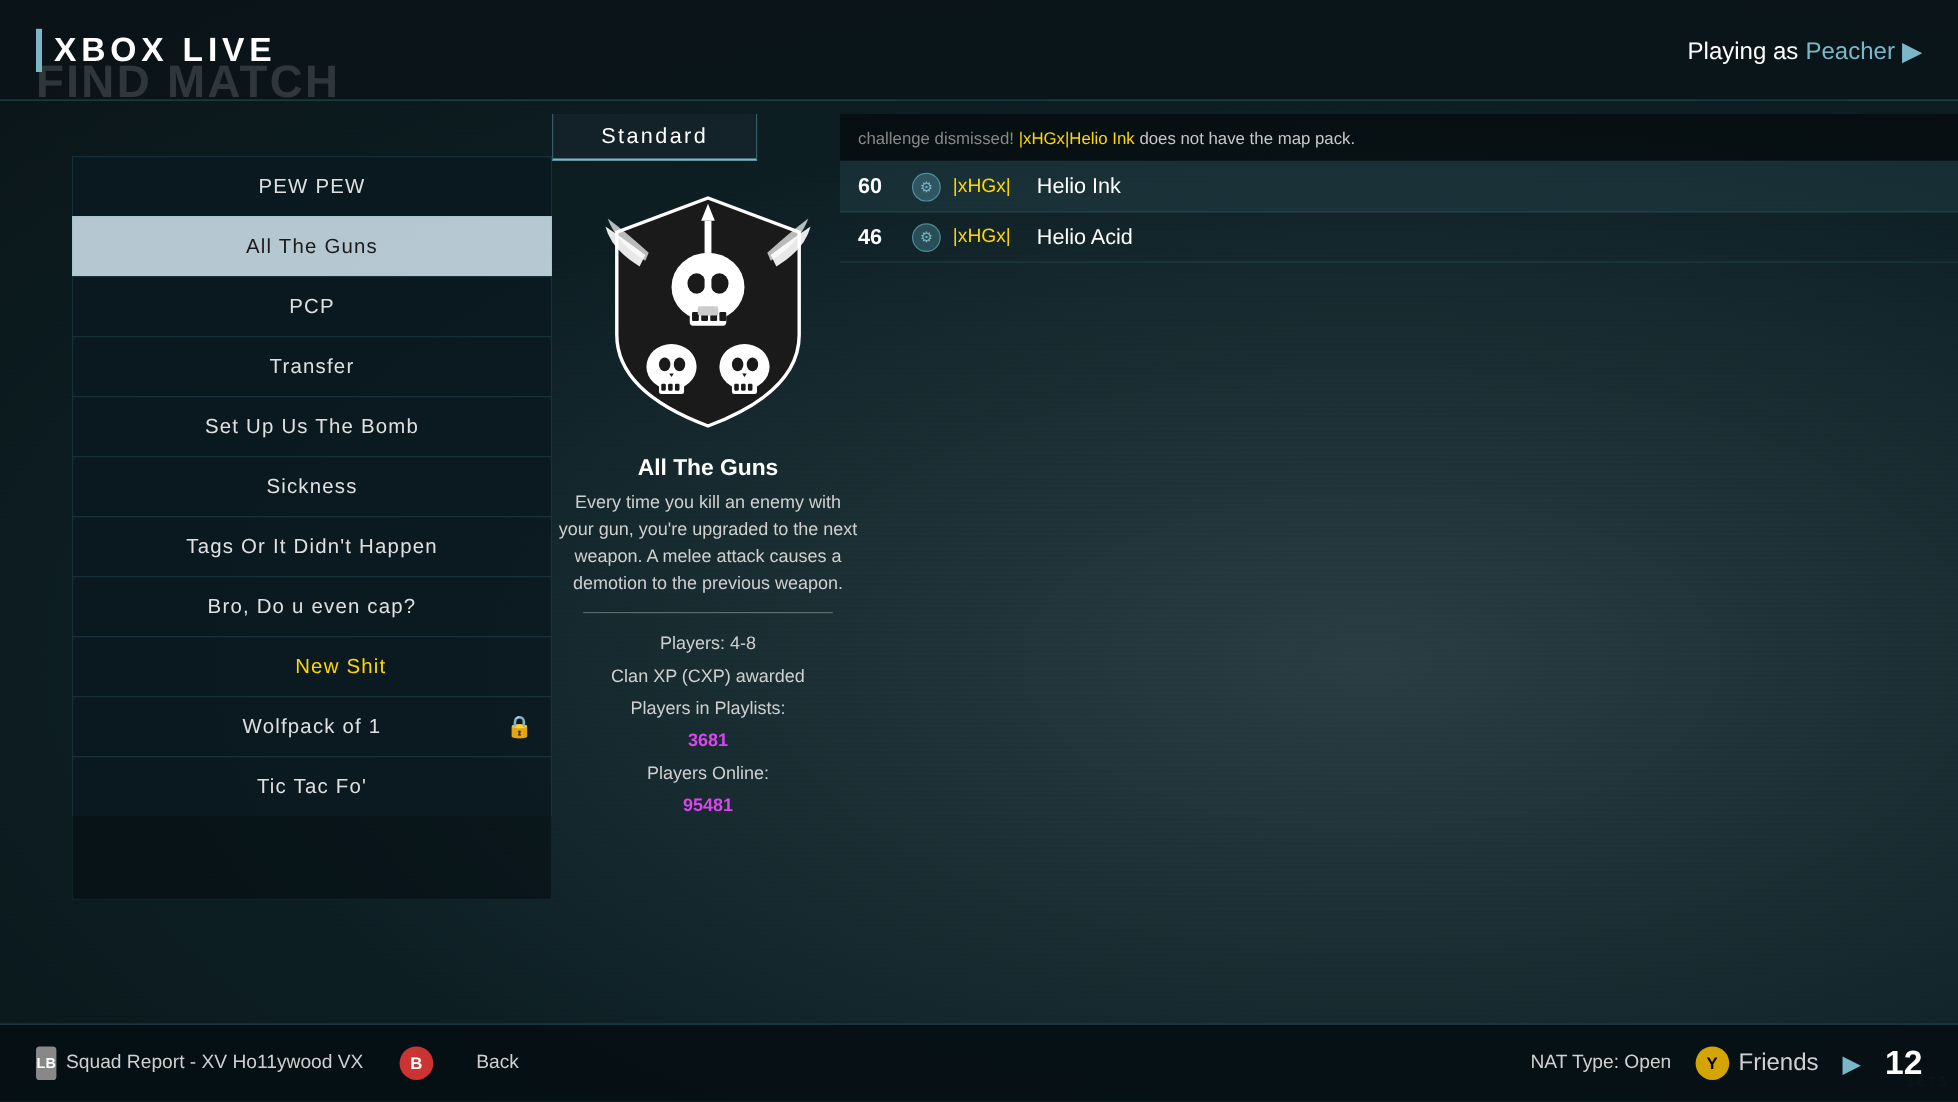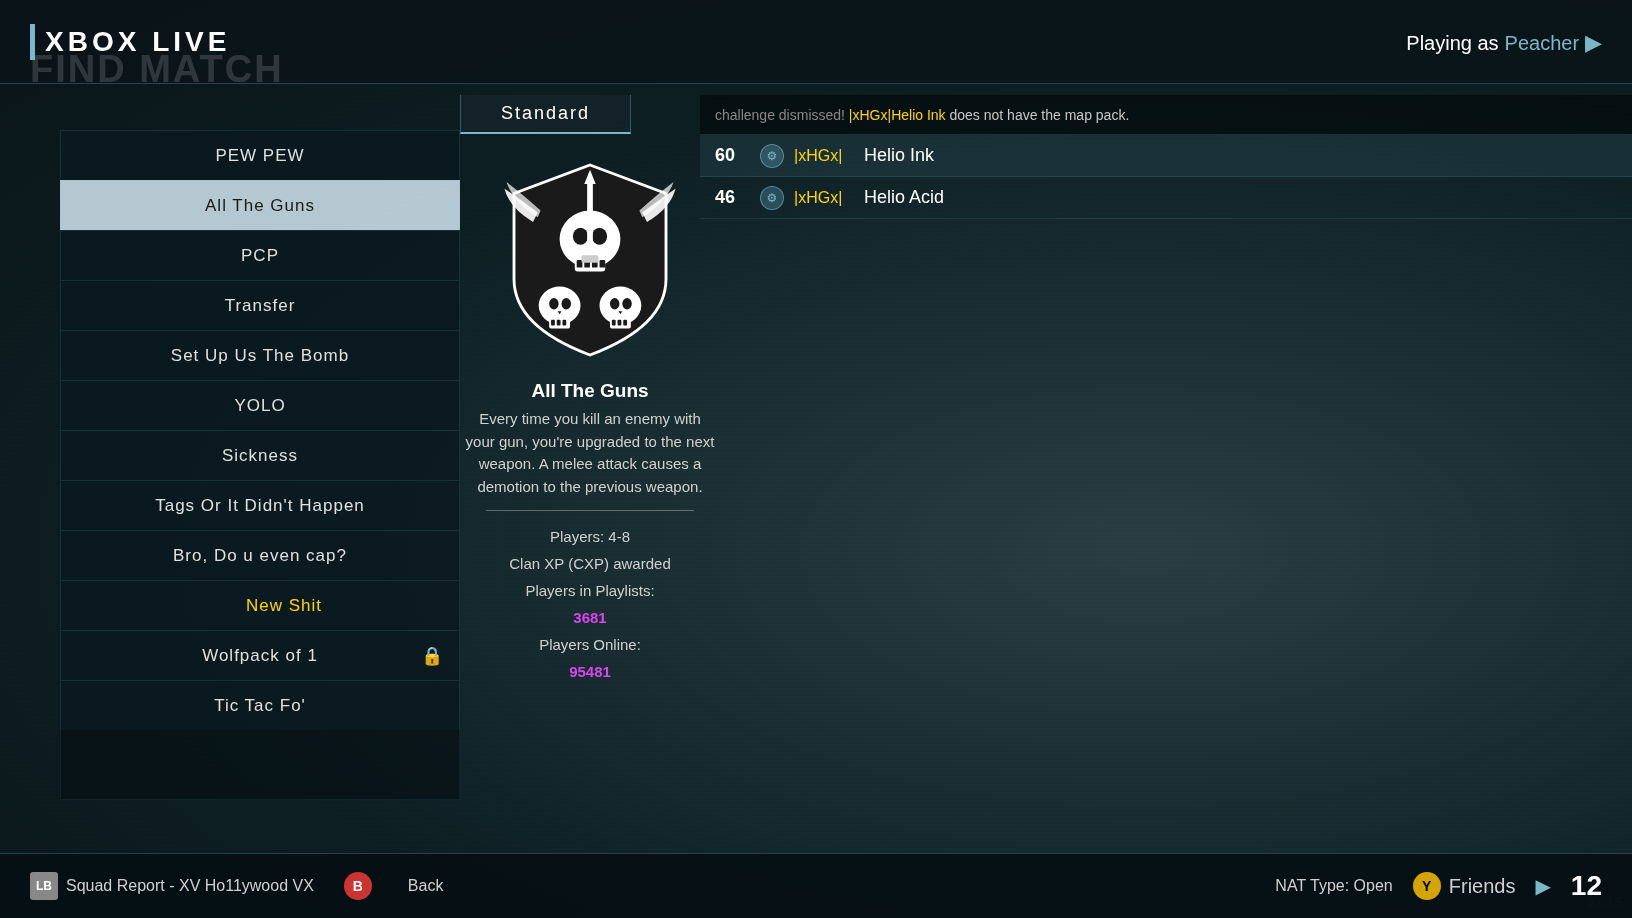--- a/index.html
+++ b/index.html
@@ -328,21 +328,21 @@
       padding: 0 30px;
     }
 
     .squad-section {
       display: flex;
       align-items: center;
       gap: 8px;
     }
 
     .squad-btn {
-      width: 28px;
+      width: 17px;
       height: 28px;
       background: #888;
       border-radius: 3px;
       display: flex;
       align-items: center;
       justify-content: center;
       color: #fff;
       font-size: 12px;
       font-weight: bold;
     }
@@ -484,23 +484,20 @@
     <span class="playlist-item-text">All The Guns</span>
   </div>
   <div class="playlist-item">
     <span class="playlist-item-text">PCP</span>
   </div>
   <div class="playlist-item">
     <span class="playlist-item-text">Transfer</span>
   </div>
   <div class="playlist-item">
     <span class="playlist-item-text">Set Up Us The Bomb</span>
-  </div>
-  <div class="playlist-item">
-    <span class="playlist-item-text">YOLO</span>
   </div>
   <div class="playlist-item">
     <span class="playlist-item-text">Sickness</span>
   </div>
   <div class="playlist-item">
     <span class="playlist-item-text">Tags Or It Didn't Happen</span>
   </div>
   <div class="playlist-item">
     <span class="playlist-item-text">Bro, Do u even cap?</span>
   </div>

